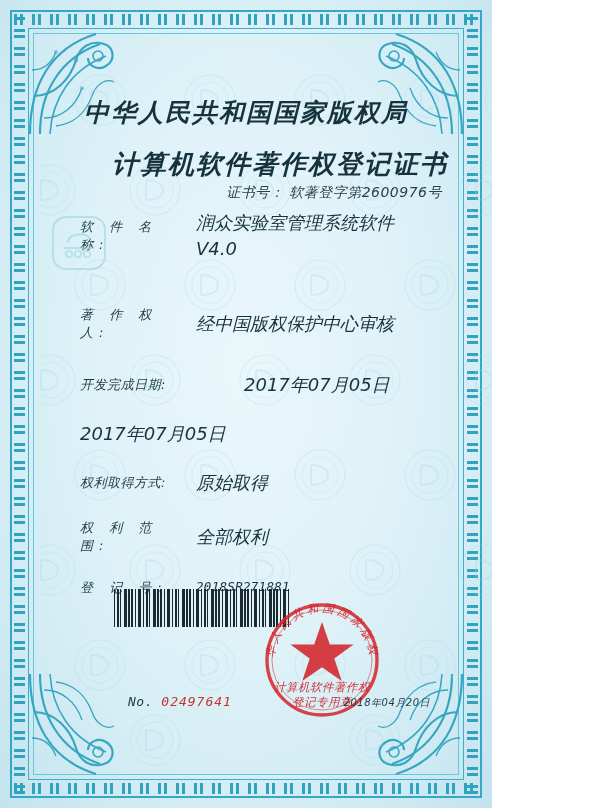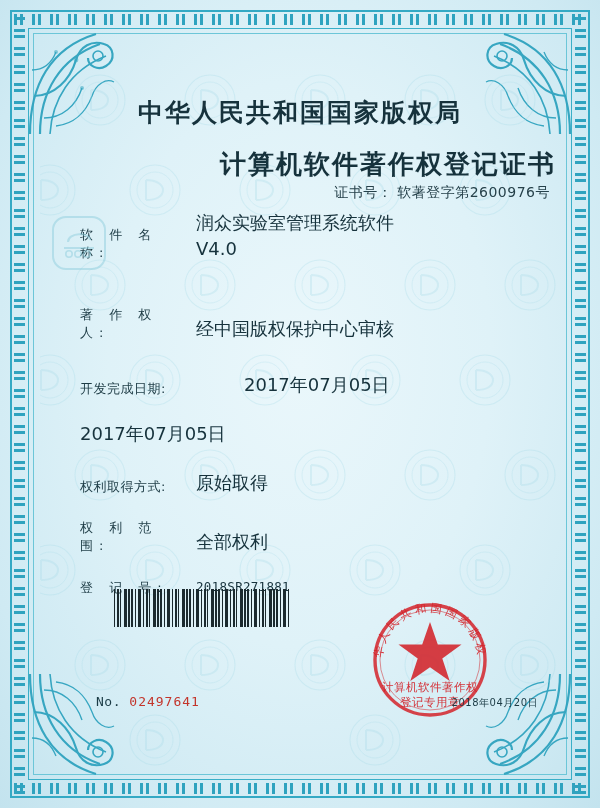--- a/index.html
+++ b/index.html
@@ -9,25 +9,26 @@
   }
   body {
     width: 600px;
     height: 808px;
     overflow: hidden;
     font-family: "Liberation Sans", sans-serif;
   }
 
   .certificate {
     position: relative;
-    width: 600px;
+    width: 492px;
     height: 808px;
     background:
       radial-gradient(ellipse at 50% 45%, #eaf7fb 0%, #dff2f8 45%, #cfeaf3 80%, #c3e3ee 100%);
     overflow: hidden;
+    font-style: italic;
   }
 
   
   .frame-outer {
     position: absolute;
     left: 10px; top: 10px; right: 10px; bottom: 10px;
     border: 2px solid #34a9c4;
   }
   .frame-key {
     position: absolute;
@@ -113,21 +114,21 @@
   }
 
   .fields {
     position: absolute;
     left: 36px;
     top: 166px;
     right: 10px;
   }
   .field-row {
     display: flex;
-    align-items: flex-end;
+    align-items: center;
     margin-bottom: 23px;
     font-family: "DejaVu Sans", "Liberation Sans", sans-serif;
   }
   .field-label {
     width: 116px;
     flex: 0 0 116px;
     font-size: 13px;
     color: #1d3b45;
     letter-spacing: 0.5px;
   }
@@ -209,20 +210,21 @@
     bottom: 54px;
     display: flex;
     justify-content: space-between;
     align-items: baseline;
     font-family: "DejaVu Sans Mono", "Liberation Mono", monospace;
   }
   .footer-no {
     font-size: 13px;
     color: #1b3b45;
     letter-spacing: 0.5px;
+    margin-left: 32px;
   }
   .footer-no .num {
     color: #c3352b;
     letter-spacing: 1px;
   }
   .footer-date {
     font-family: "DejaVu Sans", "Liberation Sans", sans-serif;
     font-size: 10px;
     color: #1b3b45;
     letter-spacing: 0.5px;

